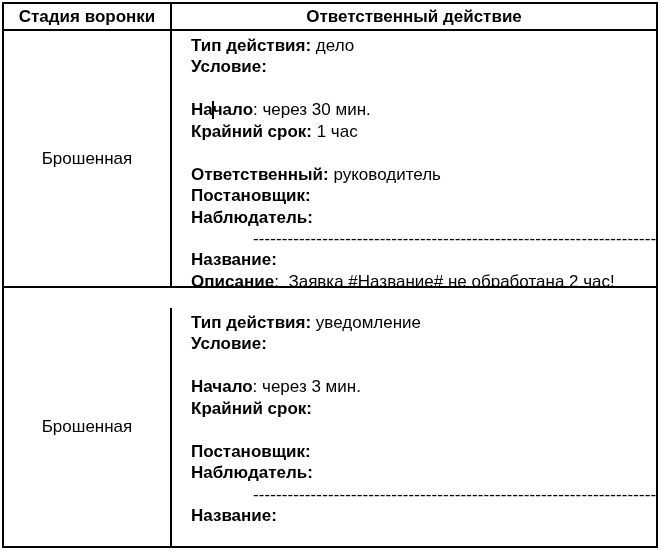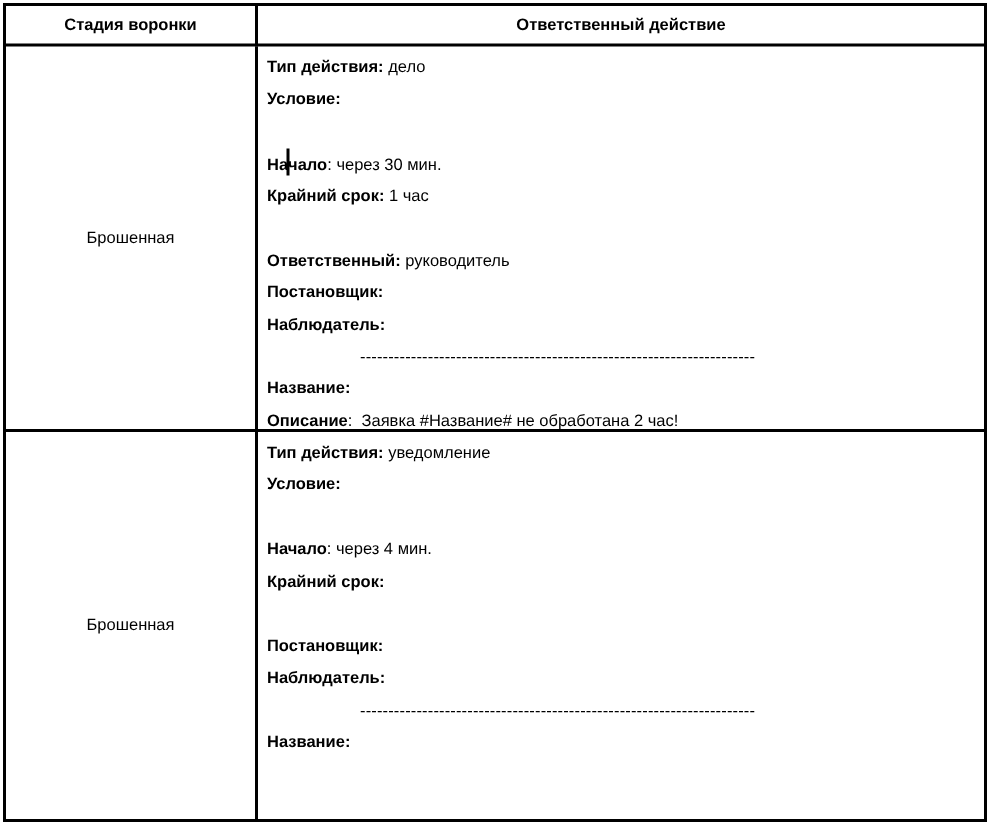--- a/index.html
+++ b/index.html
@@ -2,44 +2,44 @@
 <html><head>
 <meta charset="utf-8">
 <style>
   * { margin:0; padding:0; box-sizing:border-box; }
   html,body { background:#ffffff; }
   .screen {
     position:relative;
     width:666px; height:554px;
     background:#ffffff;
     font-family:"Liberation Sans", sans-serif;
-    font-size:11px;
+    font-size:17px;
     color:#000000;
     overflow:hidden;
   }
   .grid {
     position:absolute; left:2px; top:2px;
     width:656px; height:546px;
     border:2px solid #000;
     display:grid;
     grid-template-columns:168px 1fr;
     grid-template-rows:27px 257px 1fr;
     background:#fff;
   }
   .cell { border-bottom:2px solid #000; overflow:hidden; }
-  .cell.last { border-bottom:none; }
+  .cell.last { border-bottom:none;margin-top:20px; }
   .c1 { border-right:2px solid #000; }
   .hdr {
     display:flex; align-items:center; justify-content:center;
     font-weight:bold;
   }
   .stage {
     display:flex; align-items:center; justify-content:center;
   }
-  .action { padding:4px 6px 0 6px; }
+  .action { padding:4px 6px 0 19px; }
   .line {
     height:21.45px; line-height:21.45px;
     overflow:visible;
   }
   .lbl { font-weight:bold; white-space:pre-wrap; }
   .val { font-weight:normal; white-space:pre-wrap; }
   .dashline {
     padding-left:62px;
     letter-spacing:0.1px;
     white-space:nowrap;
@@ -85,21 +85,21 @@
     </div>
 
     <div class="cell c1 stage last">
         <span>Брошенная</span>
       </div>
 
     <div class="cell action last">
       <div class="line"><b class="lbl">Тип действия:</b><span class="val"> уведомление</span></div>
       <div class="line"><b class="lbl">Условие:</b><span class="val"></span></div>
       <div class="line"></div>
-      <div class="line"><b class="lbl">Начало</b><span class="val">: через 4 мин.</span></div>
+      <div class="line"><b class="lbl">Начало</b><span class="val">: через 3 мин.</span></div>
       <div class="line"><b class="lbl">Крайний срок:</b><span class="val"></span></div>
       <div class="line"></div>
       <div class="line"><b class="lbl">Постановщик:</b><span class="val"></span></div>
       <div class="line"><b class="lbl">Наблюдатель:</b><span class="val"></span></div>
       <div class="line dashline">----------------------------------------------------------------------</div>
       <div class="line"><b class="lbl">Название:</b><span class="val"></span></div>
     </div>
 
   </div>
 </div>

